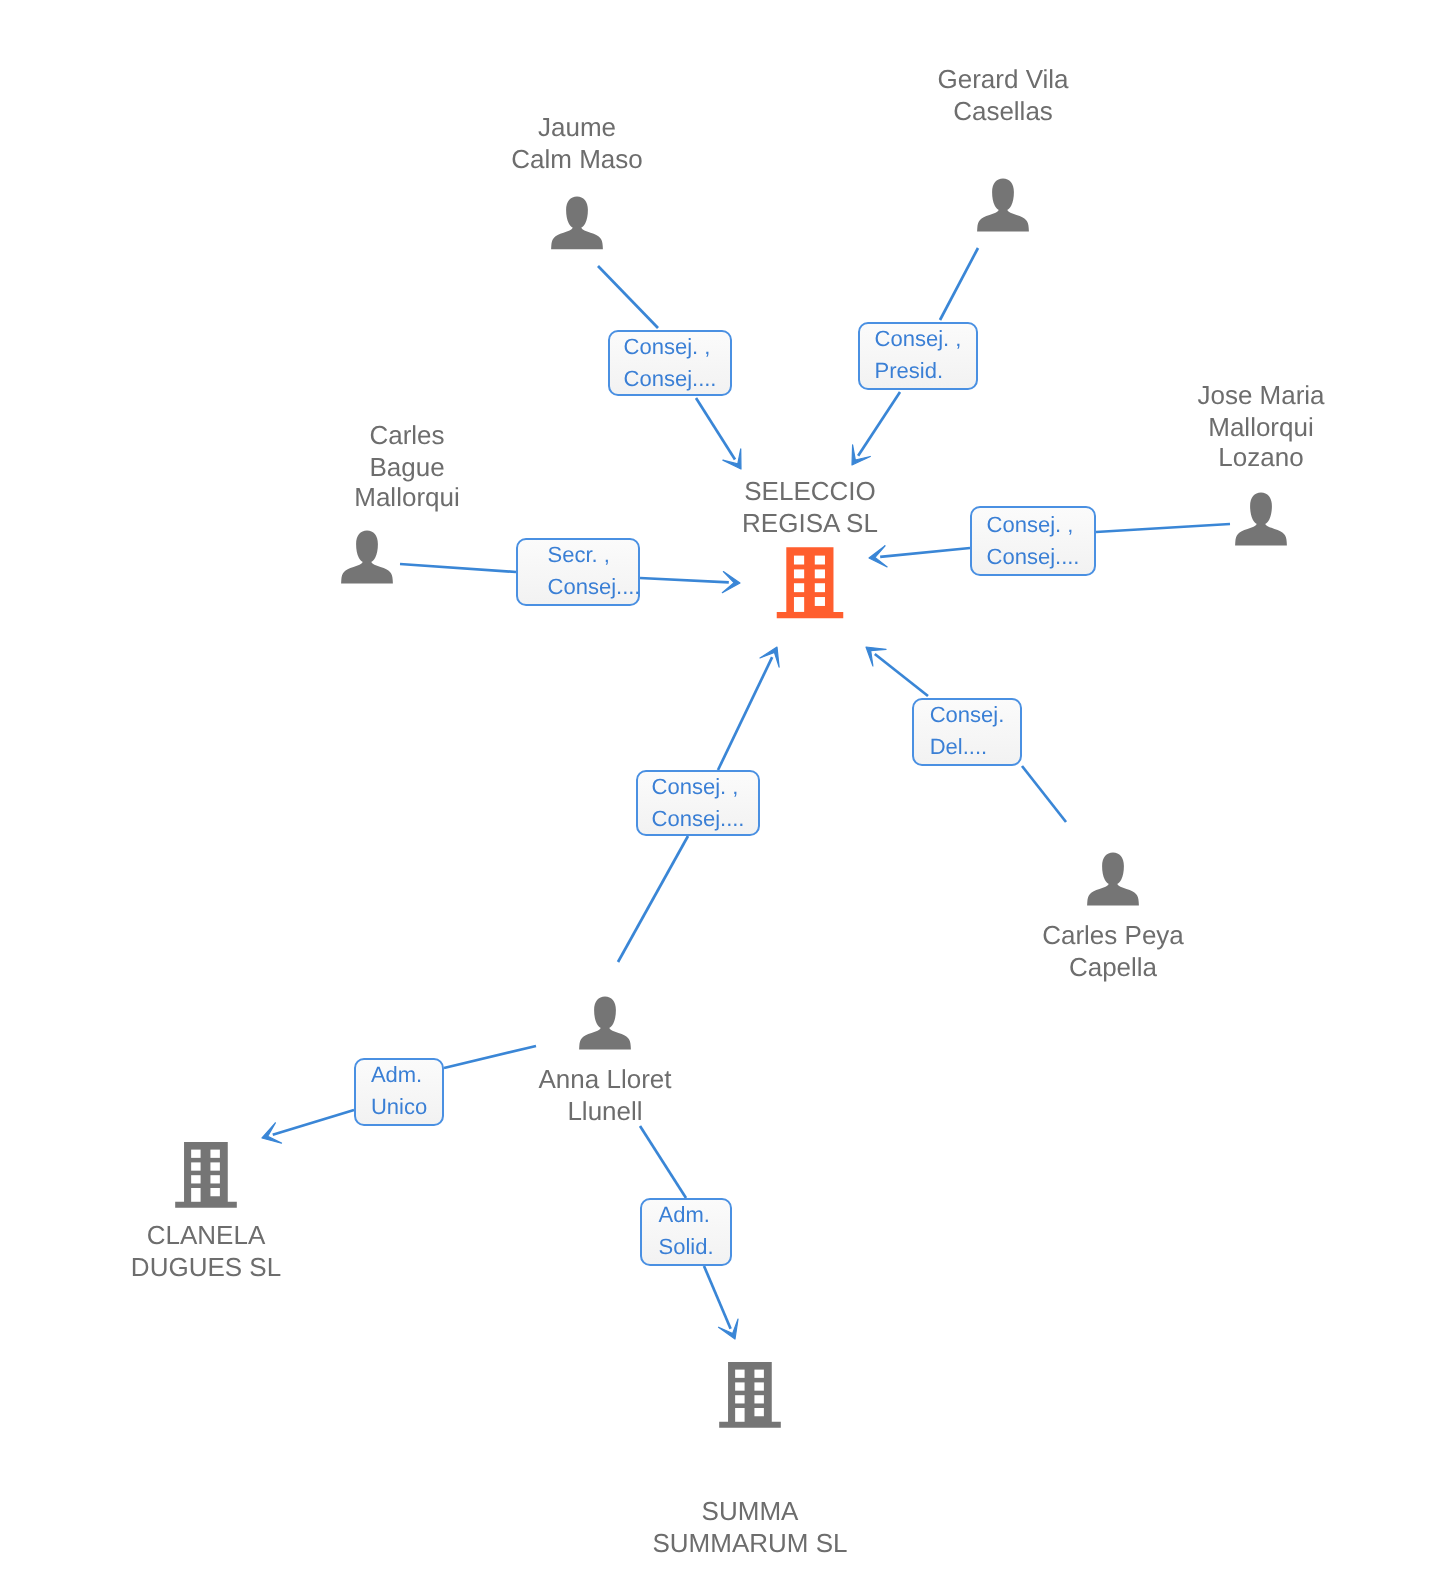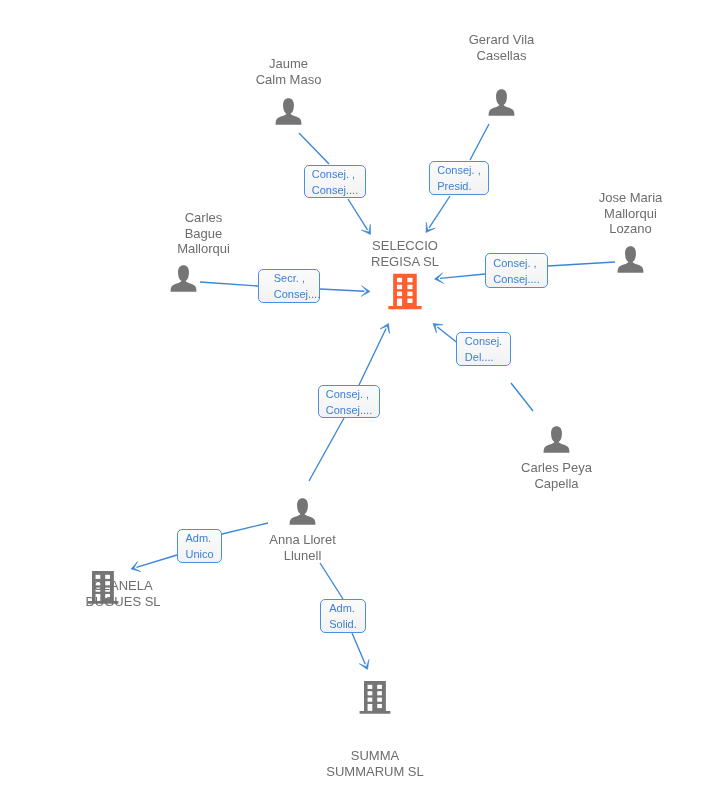--- a/index.html
+++ b/index.html
@@ -137,35 +137,35 @@
 Mallorqui</div>
       <div class="node-label" style="left: 405px; top: 238px;">SELECCIO
 REGISA SL</div>
       <div class="node-label" style="left: 630.5px; top: 190px;">Jose Maria
 Mallorqui
 Lozano</div>
       <div class="node-label" style="left: 556.5px; top: 460px;">Carles Peya
 Capella</div>
       <div class="node-label" style="left: 302.5px; top: 532px;">Anna Lloret
 Llunell</div>
-      <div class="node-label" style="left: 103px; top: 578px; margin-left: 20px;">CLANELA
+      <div class="node-label" style="left: 103px; top: 610px;">CLANELA
 DUGUES SL</div>
       <div class="node-label" style="left: 375px; top: 748px;">SUMMA
 SUMMARUM SL</div>
     </div>
   <div id="labels">
       <div class="edge-label" style="left: 304px; top: 165px; width: 62px; height: 33px; border: 1.4px solid rgb(74, 144, 226); border-radius: 5px; background: linear-gradient(rgb(251, 251, 251), rgb(242, 242, 242)); box-sizing: border-box;">Consej. ,
 Consej....</div>
       <div class="edge-label" style="left: 429px; top: 161px; width: 60px; height: 34px; border: 1.4px solid rgb(74, 144, 226); border-radius: 5px; background: linear-gradient(rgb(251, 251, 251), rgb(242, 242, 242)); box-sizing: border-box;">Consej. ,
 Presid.</div>
       <div class="edge-label" style="left: 258px; top: 269px; width: 62px; height: 34px; border: 1.4px solid rgb(74, 144, 226); border-radius: 5px; background: linear-gradient(rgb(251, 251, 251), rgb(242, 242, 242)); box-sizing: border-box; padding-left: 16px;">Secr. ,
 Consej....</div>
       <div class="edge-label" style="left: 485px; top: 253px; width: 63px; height: 35px; border: 1.4px solid rgb(74, 144, 226); border-radius: 5px; background: linear-gradient(rgb(251, 251, 251), rgb(242, 242, 242)); box-sizing: border-box;">Consej. ,
 Consej....</div>
-      <div class="edge-label" style="left: 456px; top: 332px; width: 55px; height: 34px; border: 1.4px solid rgb(74, 144, 226); border-radius: 5px; background: linear-gradient(rgb(251, 251, 251), rgb(242, 242, 242)); box-sizing: border-box;">Consej.
+      <div class="edge-label" style="left: 456px; top: 349px; width: 55px; height: 34px; border: 1.4px solid rgb(74, 144, 226); border-radius: 5px; background: linear-gradient(rgb(251, 251, 251), rgb(242, 242, 242)); box-sizing: border-box;">Consej.
 Del....</div>
       <div class="edge-label" style="left: 318px; top: 385px; width: 62px; height: 33px; border: 1.4px solid rgb(74, 144, 226); border-radius: 5px; background: linear-gradient(rgb(251, 251, 251), rgb(242, 242, 242)); box-sizing: border-box;">Consej. ,
 Consej....</div>
       <div class="edge-label" style="left: 177px; top: 529px; width: 45px; height: 34px; border: 1.4px solid rgb(74, 144, 226); border-radius: 5px; background: linear-gradient(rgb(251, 251, 251), rgb(242, 242, 242)); box-sizing: border-box;">Adm.
 Unico</div>
       <div class="edge-label" style="left: 320px; top: 599px; width: 46px; height: 34px; border: 1.4px solid rgb(74, 144, 226); border-radius: 5px; background: linear-gradient(rgb(251, 251, 251), rgb(242, 242, 242)); box-sizing: border-box;">Adm.
 Solid.</div>
     </div>
   <div class="wm">
     <span></span>

